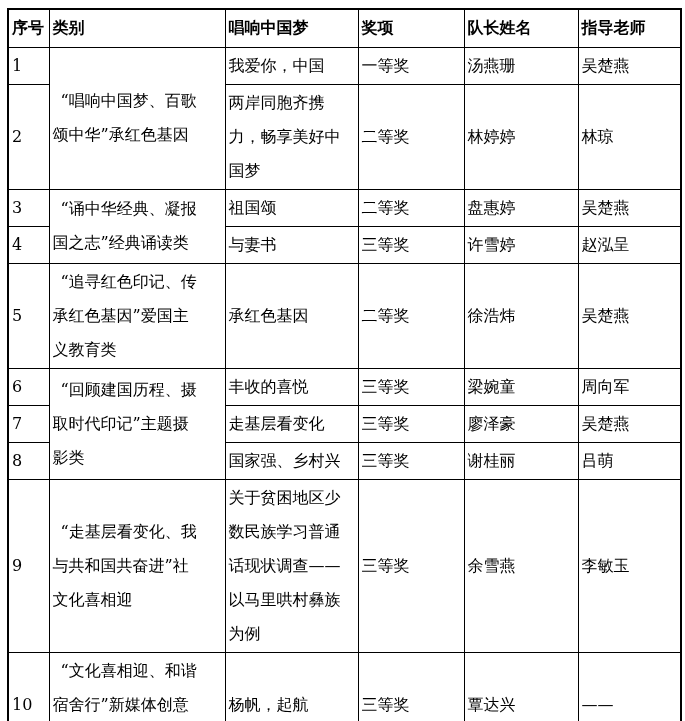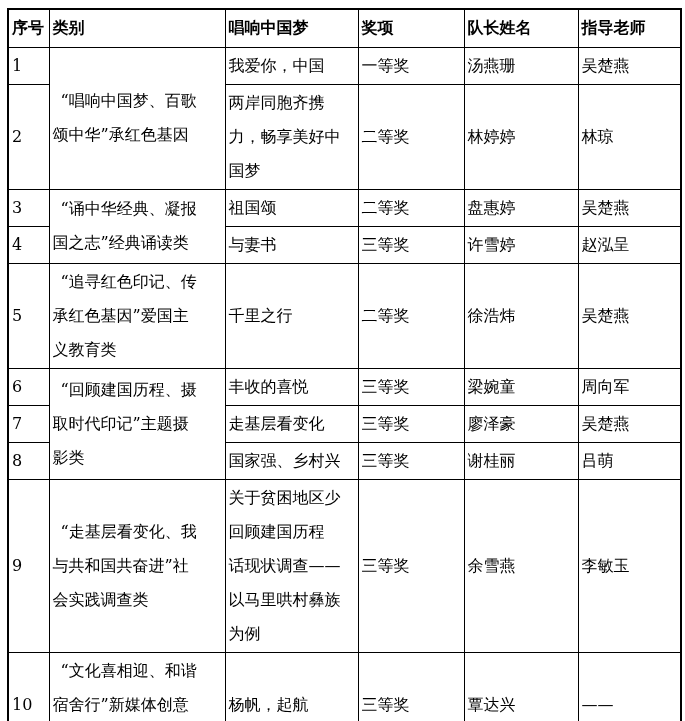--- a/index.html
+++ b/index.html
@@ -104,21 +104,21 @@
           <td>与妻书</td>
           <td>三等奖</td>
           <td>许雪婷</td>
           <td>赵泓呈</td>
         </tr>
         <tr style="height: 102px;">
           <td>5</td>
           <td rowspan="1" class="cat">“追寻红色印记、传
 承红色基因”爱国主
 义教育类</td>
-          <td>千里之行</td>
+          <td>承红色基因</td>
           <td>二等奖</td>
           <td>徐浩炜</td>
           <td>吴楚燕</td>
         </tr>
         <tr style="height: 31px;">
           <td>6</td>
           <td rowspan="3" class="cat">“回顾建国历程、摄
 取时代印记”主题摄
 影类</td>
           <td>丰收的喜悦</td>
@@ -137,23 +137,23 @@
           <td>8</td>
           <td>国家强、乡村兴</td>
           <td>三等奖</td>
           <td>谢桂丽</td>
           <td>吕萌</td>
         </tr>
         <tr style="height: 171px;">
           <td>9</td>
           <td rowspan="1" class="cat">“走基层看变化、我
 与共和国共奋进”社
-会实践调查类</td>
+文化喜相迎</td>
           <td>关于贫困地区少
-回顾建国历程
+数民族学习普通
 话现状调查——
 以马里哄村彝族
 为例</td>
           <td>三等奖</td>
           <td>余雪燕</td>
           <td>李敏玉</td>
         </tr>
         <tr style="height: 95px;">
           <td>10</td>
           <td rowspan="1" class="cat">“文化喜相迎、和谐

